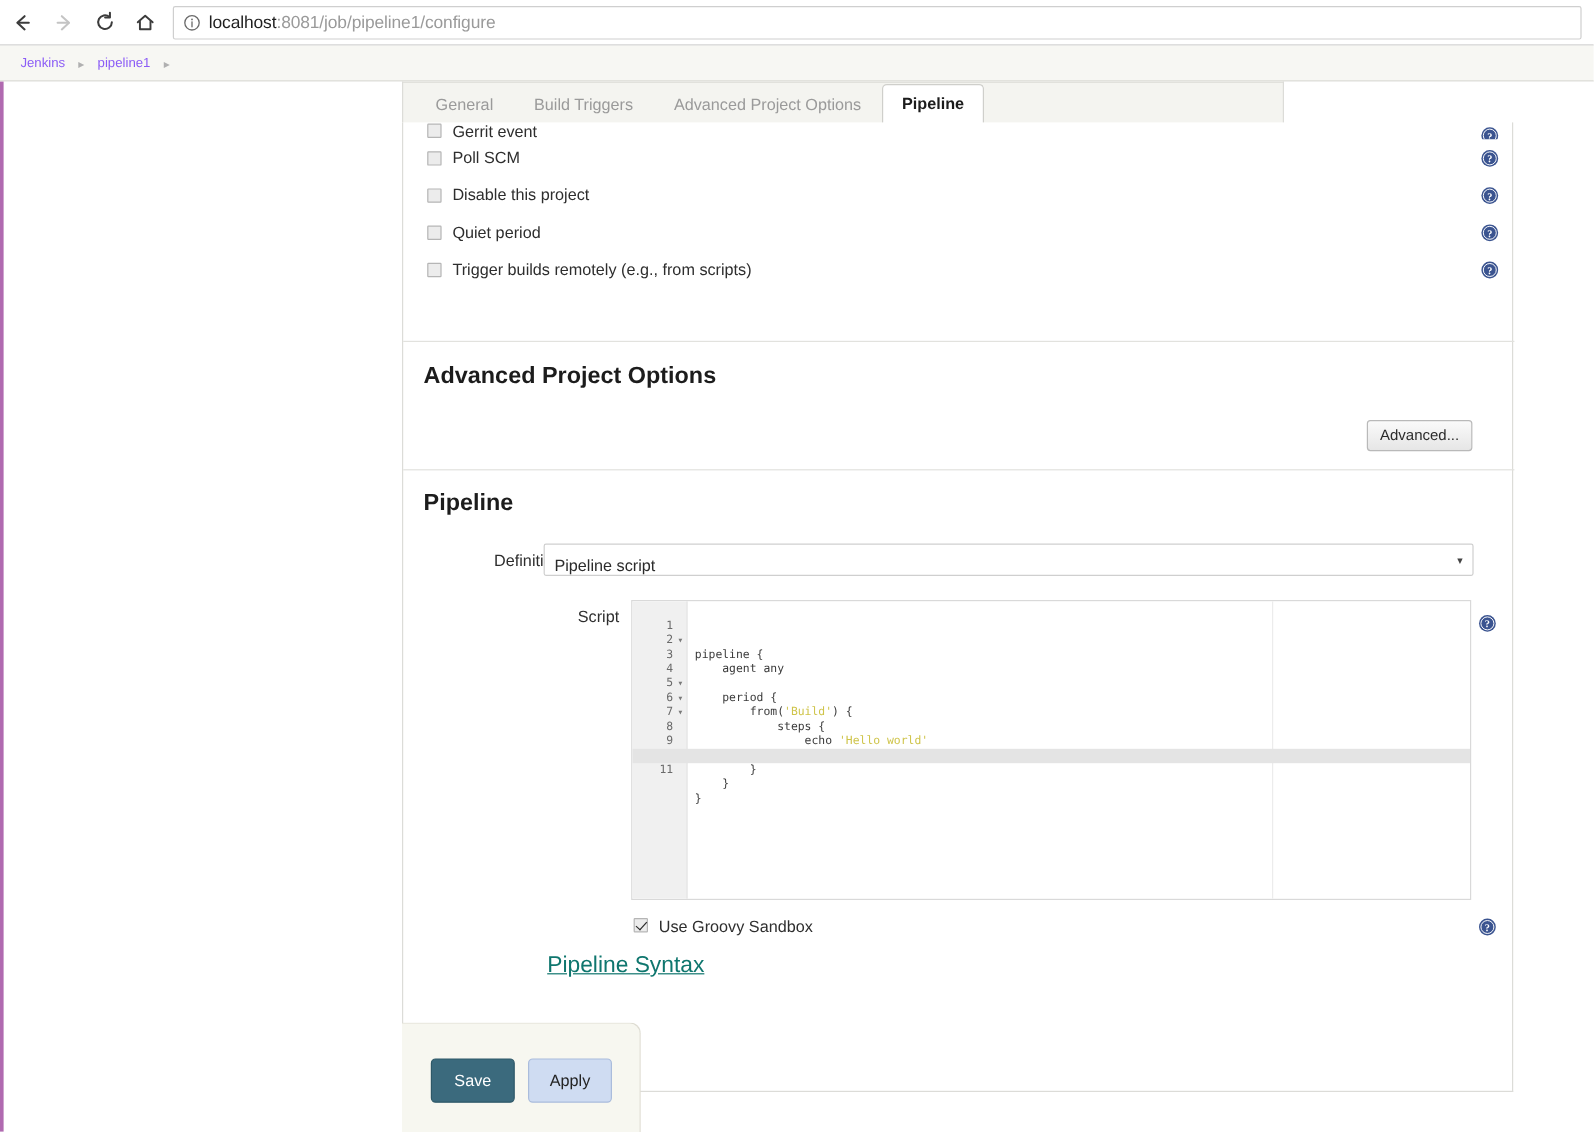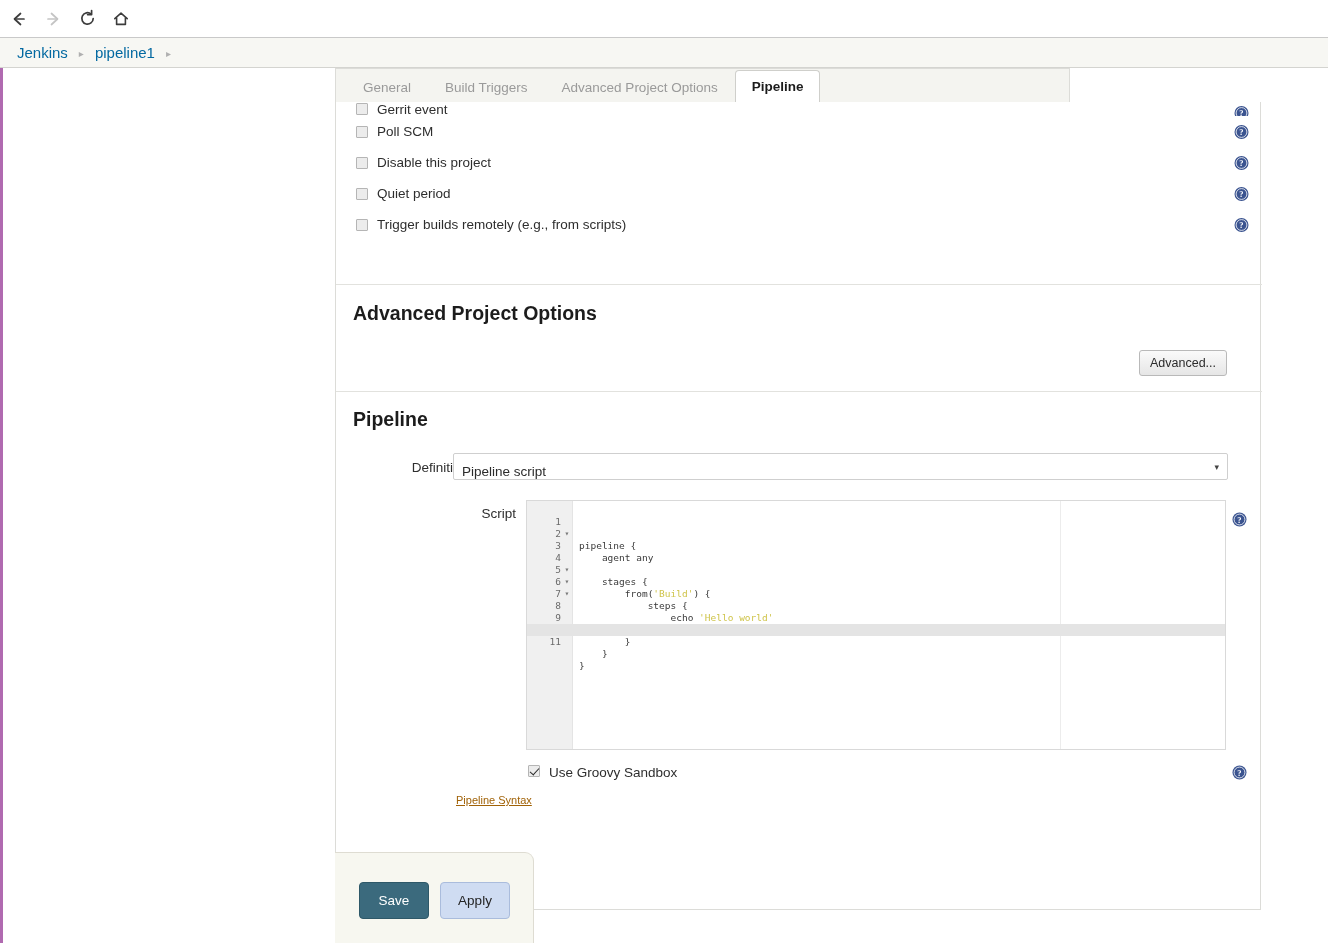--- a/index.html
+++ b/index.html
@@ -39,21 +39,21 @@
   .url-text .host { color: #1f1f1f; }
 
   
   .breadcrumb-bar {
     position: absolute; left: 0; top: 38px; width: 1328px; height: 30px;
     background: #f7f7f3;
     border-bottom: 1px solid #d4d4d0;
     display: flex; align-items: center; padding-left: 17px;
   }
   .crumb {
-    font-size: 15px; color: #0369a1; white-space: nowrap;
+    font-size: 11px; color: #8b5cf6; white-space: nowrap;
   }
   .crumb-sep {
     color: #b0b0b0; font-size: 10px; margin: 0 11px 0 11px;
     transform: translateY(1px);
   }
 
   
   .page {
     position: absolute; left: 0; top: 68px;
     width: 1328px; height: 875px;
@@ -215,21 +215,21 @@
     color: #3a3a3a;
   }
   .ctext .str { color: #cfc44a; }
 
   .sandbox-row {
     position: absolute;
     display: flex; align-items: flex-start;
   }
   .link {
     position: absolute;
-    font-size: 11px; color: #a16207;
+    font-size: 19px; color: #0f766e;
     text-decoration: underline;
     white-space: nowrap;
   }
 
   
   .save-bar {
     position: absolute; left: -1px; top: 750px;
     width: 199px; height: 94px;
     background: #f7f7f0;
     border: 1px solid #dedcd2;
@@ -277,20 +277,30 @@
     <svg width="19" height="19" viewBox="0 0 19 19">
       <path d="M15.2 9.5 A5.7 5.7 0 1 1 13.2 5.1" fill="none" stroke="currentColor" stroke-width="1.7" stroke-linecap="round"></path>
       <path d="M13.6 1.6 L13.6 5.6 L9.6 5.6" fill="none" stroke="currentColor" stroke-width="1.7" stroke-linecap="round" stroke-linejoin="round"></path>
     </svg>
   </div>
   <div class="nav-btn">
     <svg width="18" height="18" viewBox="0 0 18 18">
       <path d="M2.8 8.6 L9 3.2 L15.2 8.6" fill="none" stroke="currentColor" stroke-width="1.6" stroke-linecap="round" stroke-linejoin="round"></path>
       <path d="M4.6 8.0 V14.4 H13.4 V8.0" fill="none" stroke="currentColor" stroke-width="1.6" stroke-linecap="round" stroke-linejoin="round"></path>
     </svg>
+  </div>
+  <div class="omnibox">
+    <span class="info-icon">
+      <svg width="14" height="14" viewBox="0 0 14 14">
+        <circle cx="7" cy="7" r="6" fill="none" stroke="currentColor" stroke-width="1.1"></circle>
+        <circle cx="7" cy="4.2" r="0.75" fill="currentColor"></circle>
+        <path d="M7 6.2 V10.3" stroke="currentColor" stroke-width="1.1" stroke-linecap="round"></path>
+      </svg>
+    </span>
+    <span class="url-text"><span class="host">localhost</span><span>:8081/job/pipeline1/configure</span></span>
   </div>
 </div>
 
 <div class="breadcrumb-bar">
   <span class="crumb">Jenkins</span>
   <span class="crumb-sep">▸</span>
   <span class="crumb">pipeline1</span>
   <span class="crumb-sep">▸</span>
 </div>
 
@@ -402,21 +412,21 @@
 
         <div class="code-line">
           <span class="ln">3</span>
           <span class="fold"></span>
           <span class="ctext"></span>
         </div>
 
         <div class="code-line">
           <span class="ln">4</span>
           <span class="fold">▾</span>
-          <span class="ctext">    stages {</span>
+          <span class="ctext">    period {</span>
         </div>
 
         <div class="code-line">
           <span class="ln">5</span>
           <span class="fold">▾</span>
           <span class="ctext"><span>        from(</span><span class="str">'Build'</span><span>) {</span></span>
         </div>
 
         <div class="code-line">
           <span class="ln">6</span>

